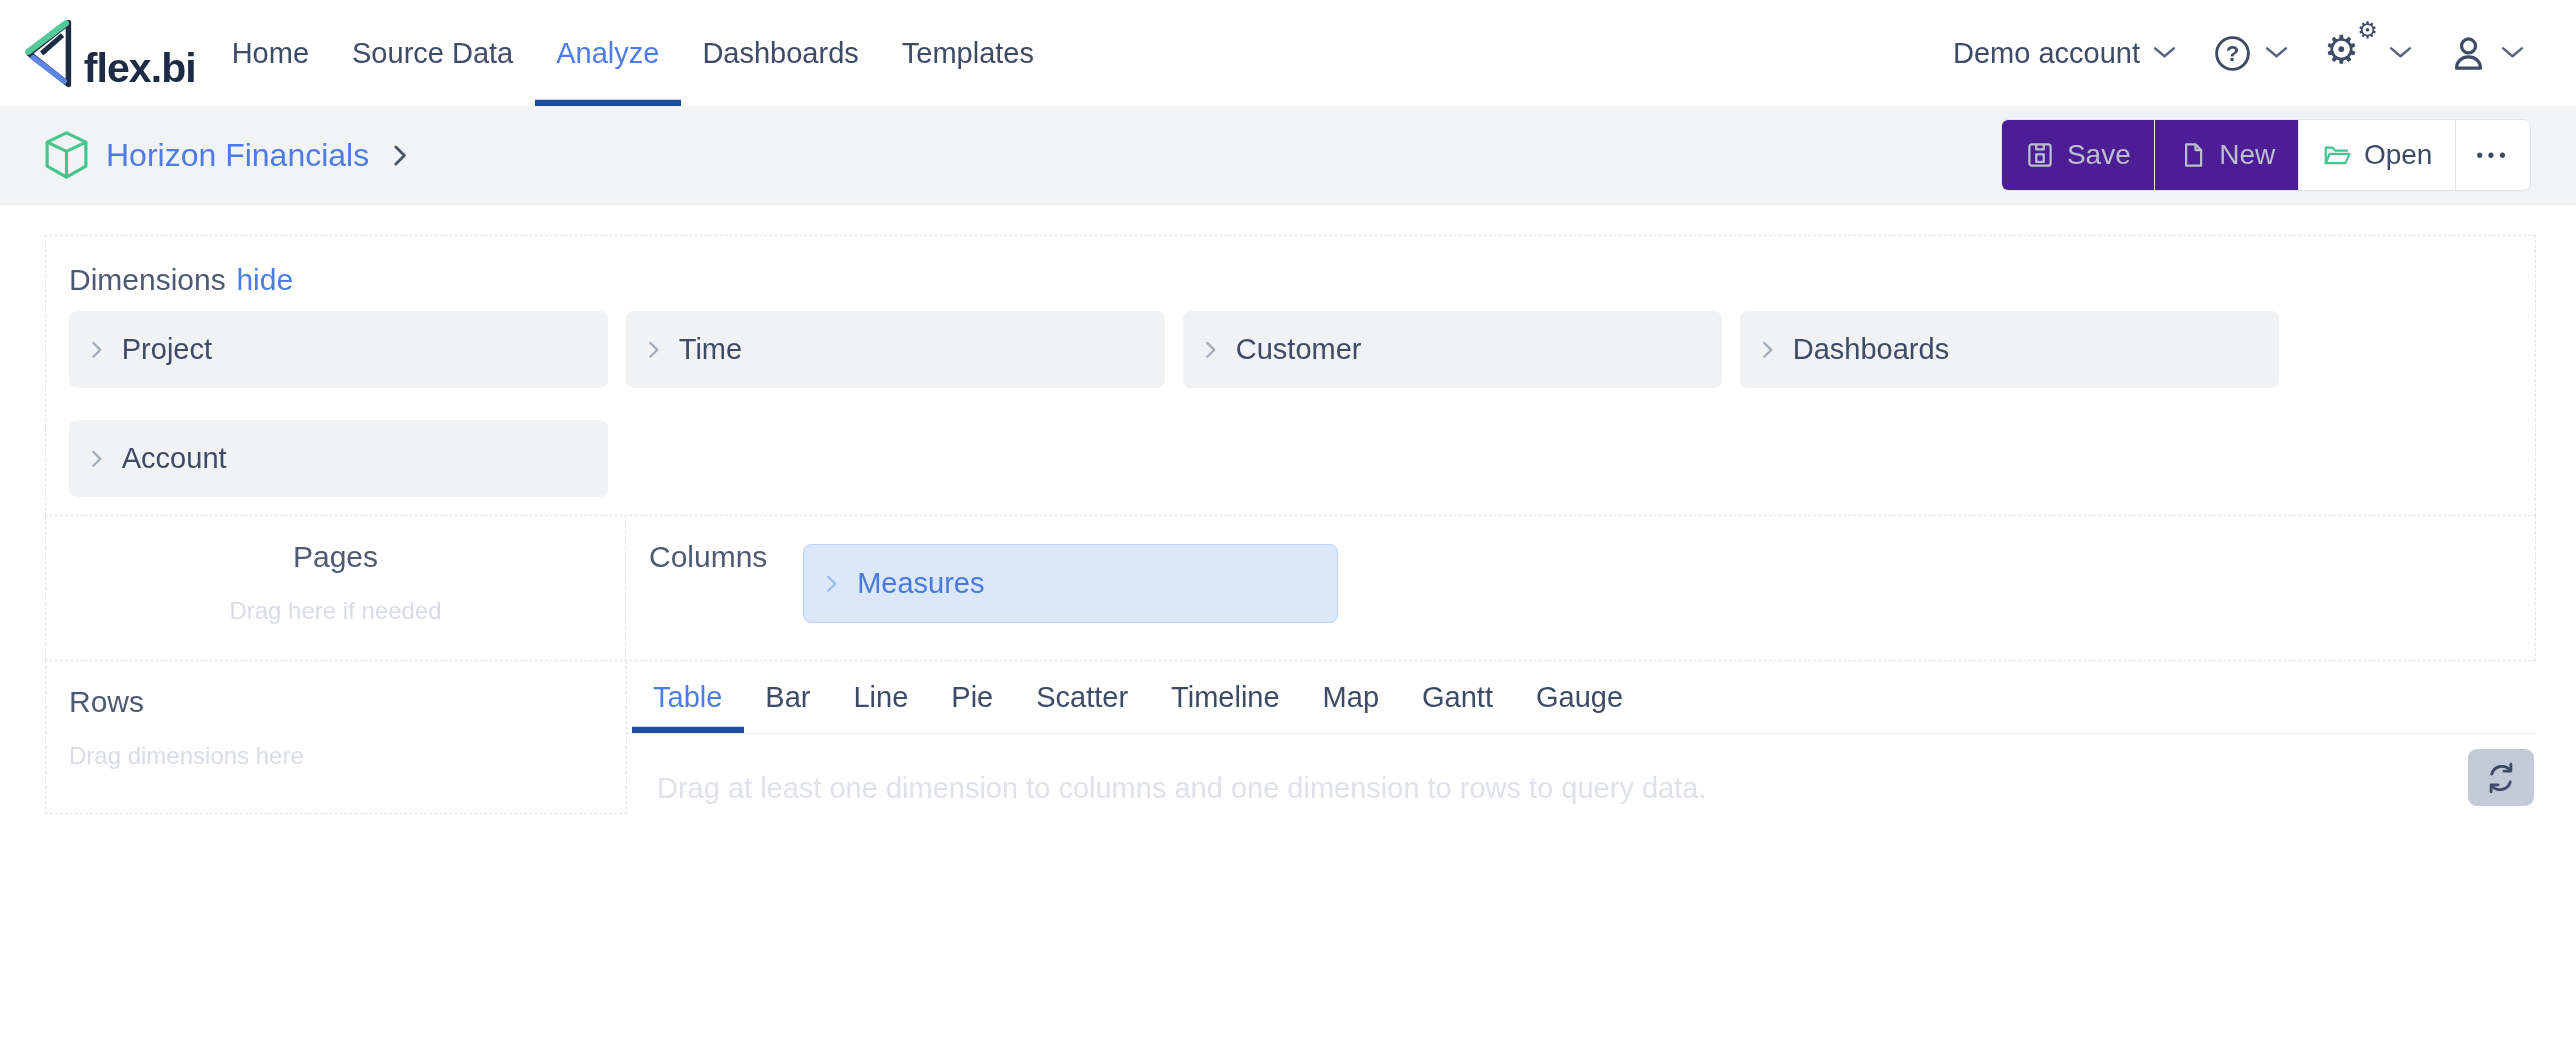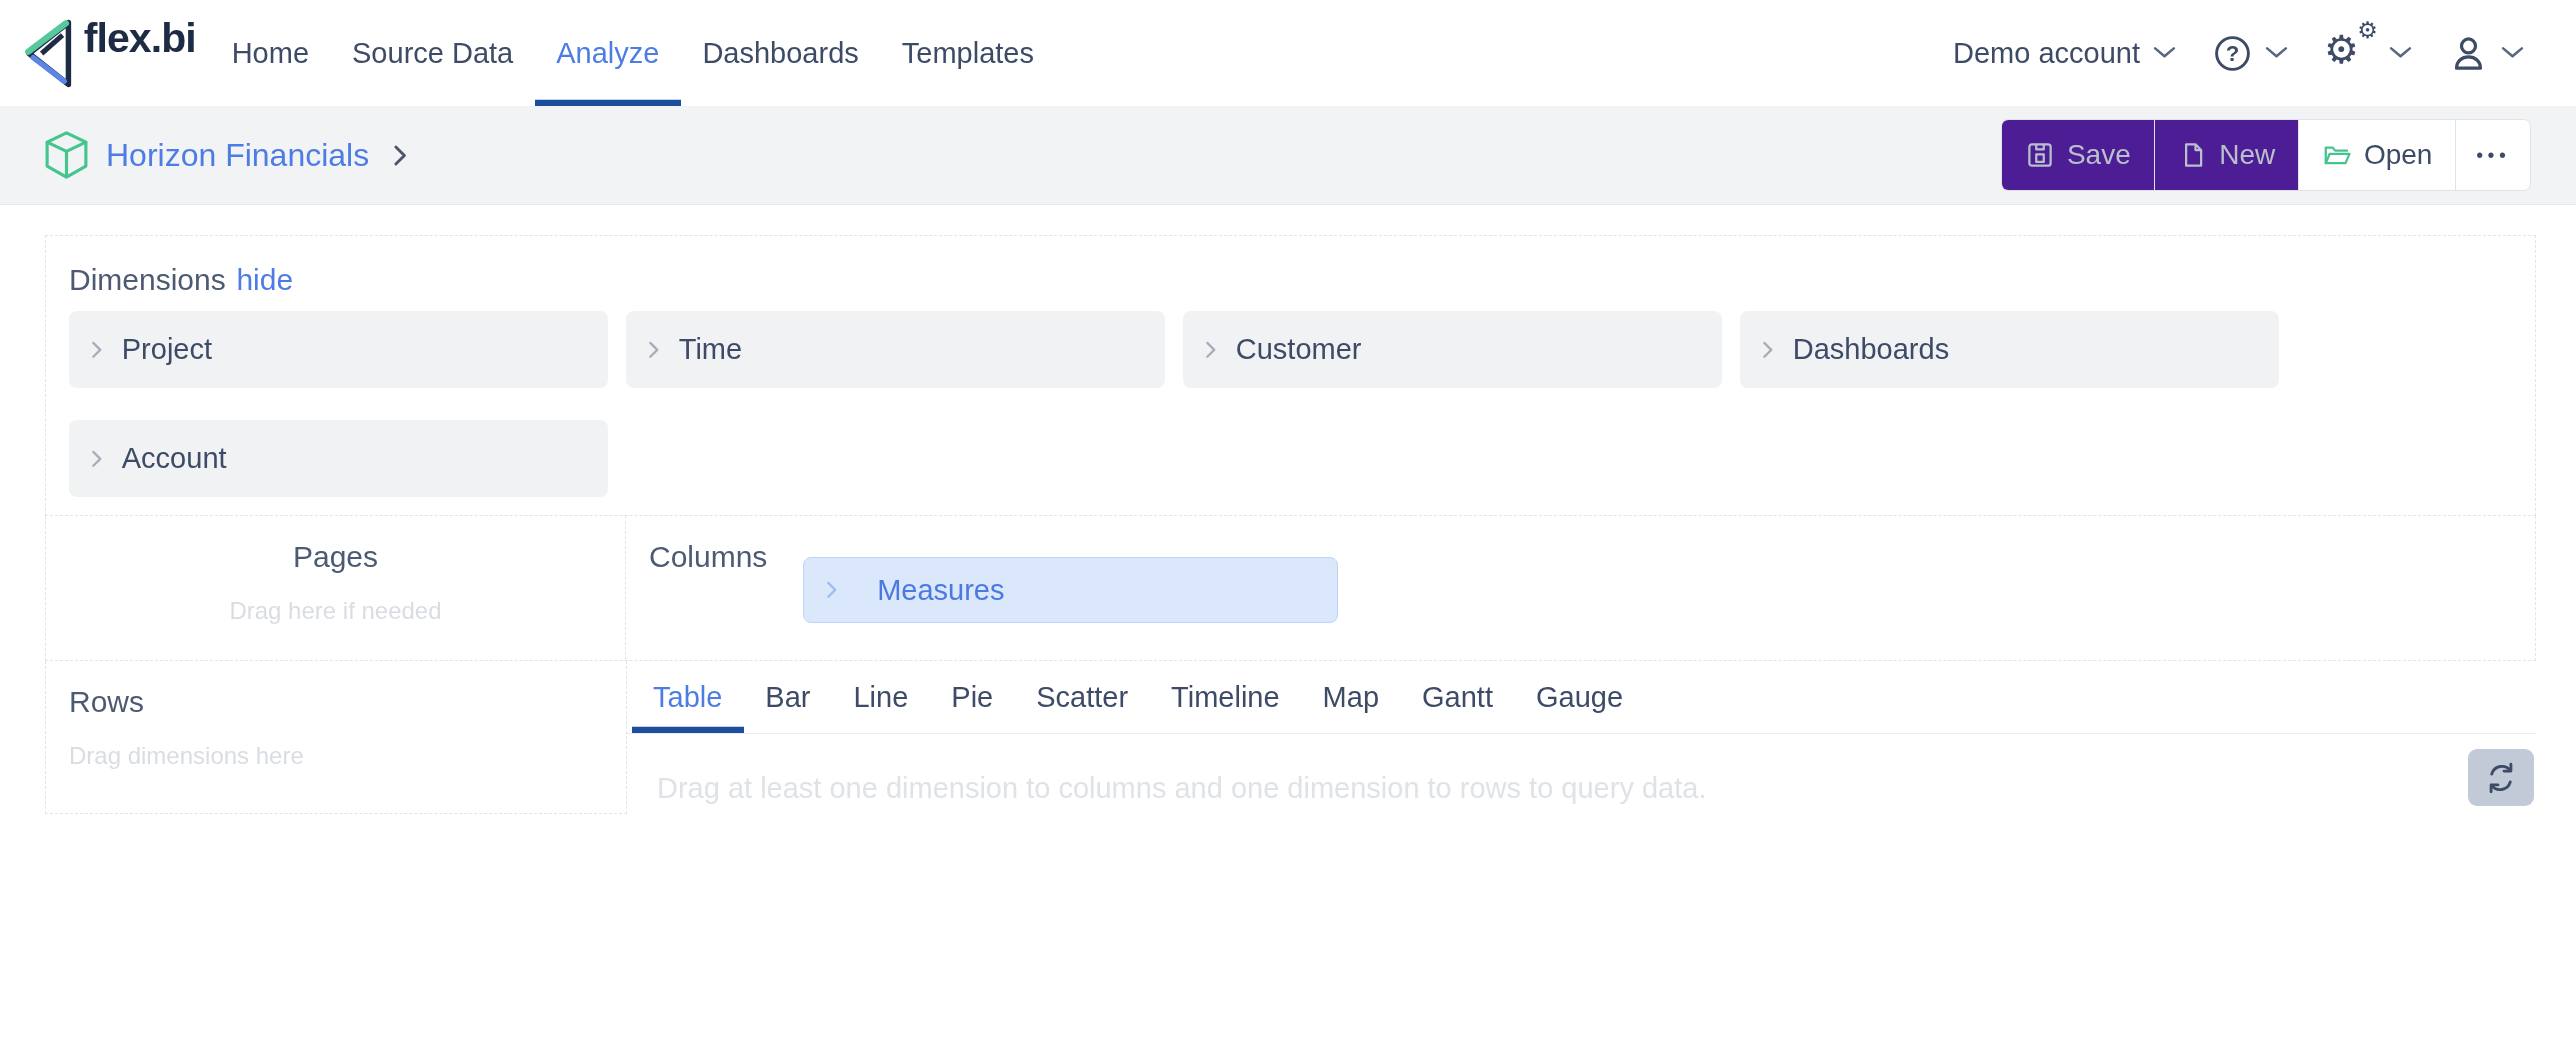--- a/index.html
+++ b/index.html
@@ -4,21 +4,21 @@
 <style>
   html,body{margin:0;padding:0;}
   body{
     width:2576px;height:1038px;overflow:hidden;background:#fff;
     font-family:"Liberation Sans","DejaVu Sans",sans-serif;
     color:var(--text_navy);
     -webkit-font-smoothing:antialiased;
   }
   
   .navbar{height:106px;display:flex;align-items:center;padding-left:19.7px;background:#fff;}
-  .brand{display:flex;align-items:flex-start;cursor:pointer;}
+  .brand{display:flex;align-items:flex-end;cursor:pointer;}
   .brand-logo{width:55px;height:77px;flex:0 0 auto;}
   .brand-name{font-size:41px;font-weight:bold;color:var(--brand_navy);letter-spacing:-0.9px;margin-left:9px;}
   .nav-links{display:flex;height:106px;margin-left:14.3px;}
   .nav-link{display:flex;align-items:center;height:106px;padding:0 21.5px;font-size:29px;color:var(--text_navy);cursor:pointer;}
   .nav-link.active{color:var(--accent_blue);box-shadow:inset 0 -6.3px 0 var(--underline_blue);}
   .nav-right{margin-left:auto;display:flex;align-items:center;gap:36px;padding-right:52px;}
   .nav-right .menu{display:flex;align-items:center;gap:12.5px;cursor:pointer;}
   .account-label{font-size:29px;color:var(--text_navy);}
   .chev-down{width:23px;height:13.4px;color:#5a6781;}
   .icon-navy{color:var(--text_navy);}
@@ -49,21 +49,21 @@
   .chips{display:flex;flex-wrap:wrap;gap:32px 18px;margin-top:14.3px;}
   .chip{width:539px;height:77px;background:var(--chip_bg);border-radius:8px;
     display:flex;align-items:center;padding:0 21.5px;box-sizing:border-box;cursor:grab;}
   .chip .chip-chev{width:11.6px;height:19.7px;color:var(--chip_chevron);margin-right:19.7px;flex:0 0 auto;}
   .chip .chip-label{font-size:29px;color:var(--text_navy);}
   .mid-row{display:flex;border:1.8px dashed var(--dashed);border-top:none;min-height:144px;text-align:center;}
   .pages-cell{width:580px;flex:0 0 auto;border-right:1.8px dashed var(--dashed);padding:23px 23px;box-sizing:border-box;}
   .cell-title{font-size:30px;color:var(--muted_title);line-height:36px;}
   .placeholder{font-size:24px;color:var(--placeholder);margin-top:21.5px;}
   .cols-cell{flex:1;display:flex;align-items:flex-start;gap:36px;padding:23px 0 23px 23px;}
-  .chip.measure{width:535px;height:66px;background:var(--measures_bg);border:1.8px solid var(--measures_border);margin-top:18px;gap:20px;}
+  .chip.measure{width:535px;height:79px;background:var(--measures_bg);border:1.8px solid var(--measures_border);margin-top:5px;}
   .chip.measure .chip-chev{color:#9fbdf0;}
   .chip.measure .chip-label{color:var(--measures_text);}
   .bot-row{display:flex;}
   .rows-cell{width:582px;flex:0 0 auto;border:1.8px dashed var(--dashed);border-top:none;
     padding:23px 23px;box-sizing:border-box;min-height:153px;}
   .result-cell{flex:1;position:relative;}
   .tabs{display:flex;align-items:stretch;height:72px;border-bottom:1.8px solid var(--tab_line);padding-left:4.5px;margin-right:0;}
   .tab{display:flex;align-items:center;padding:0 21.5px;font-size:29px;color:var(--text_navy);cursor:pointer;}
   .tab.active{color:var(--accent_blue);box-shadow:inset 0 -6.3px 0 var(--underline_blue);}
   .empty-msg{margin:38px 0 0 30px;font-size:29px;color:#dfe2e7;}

